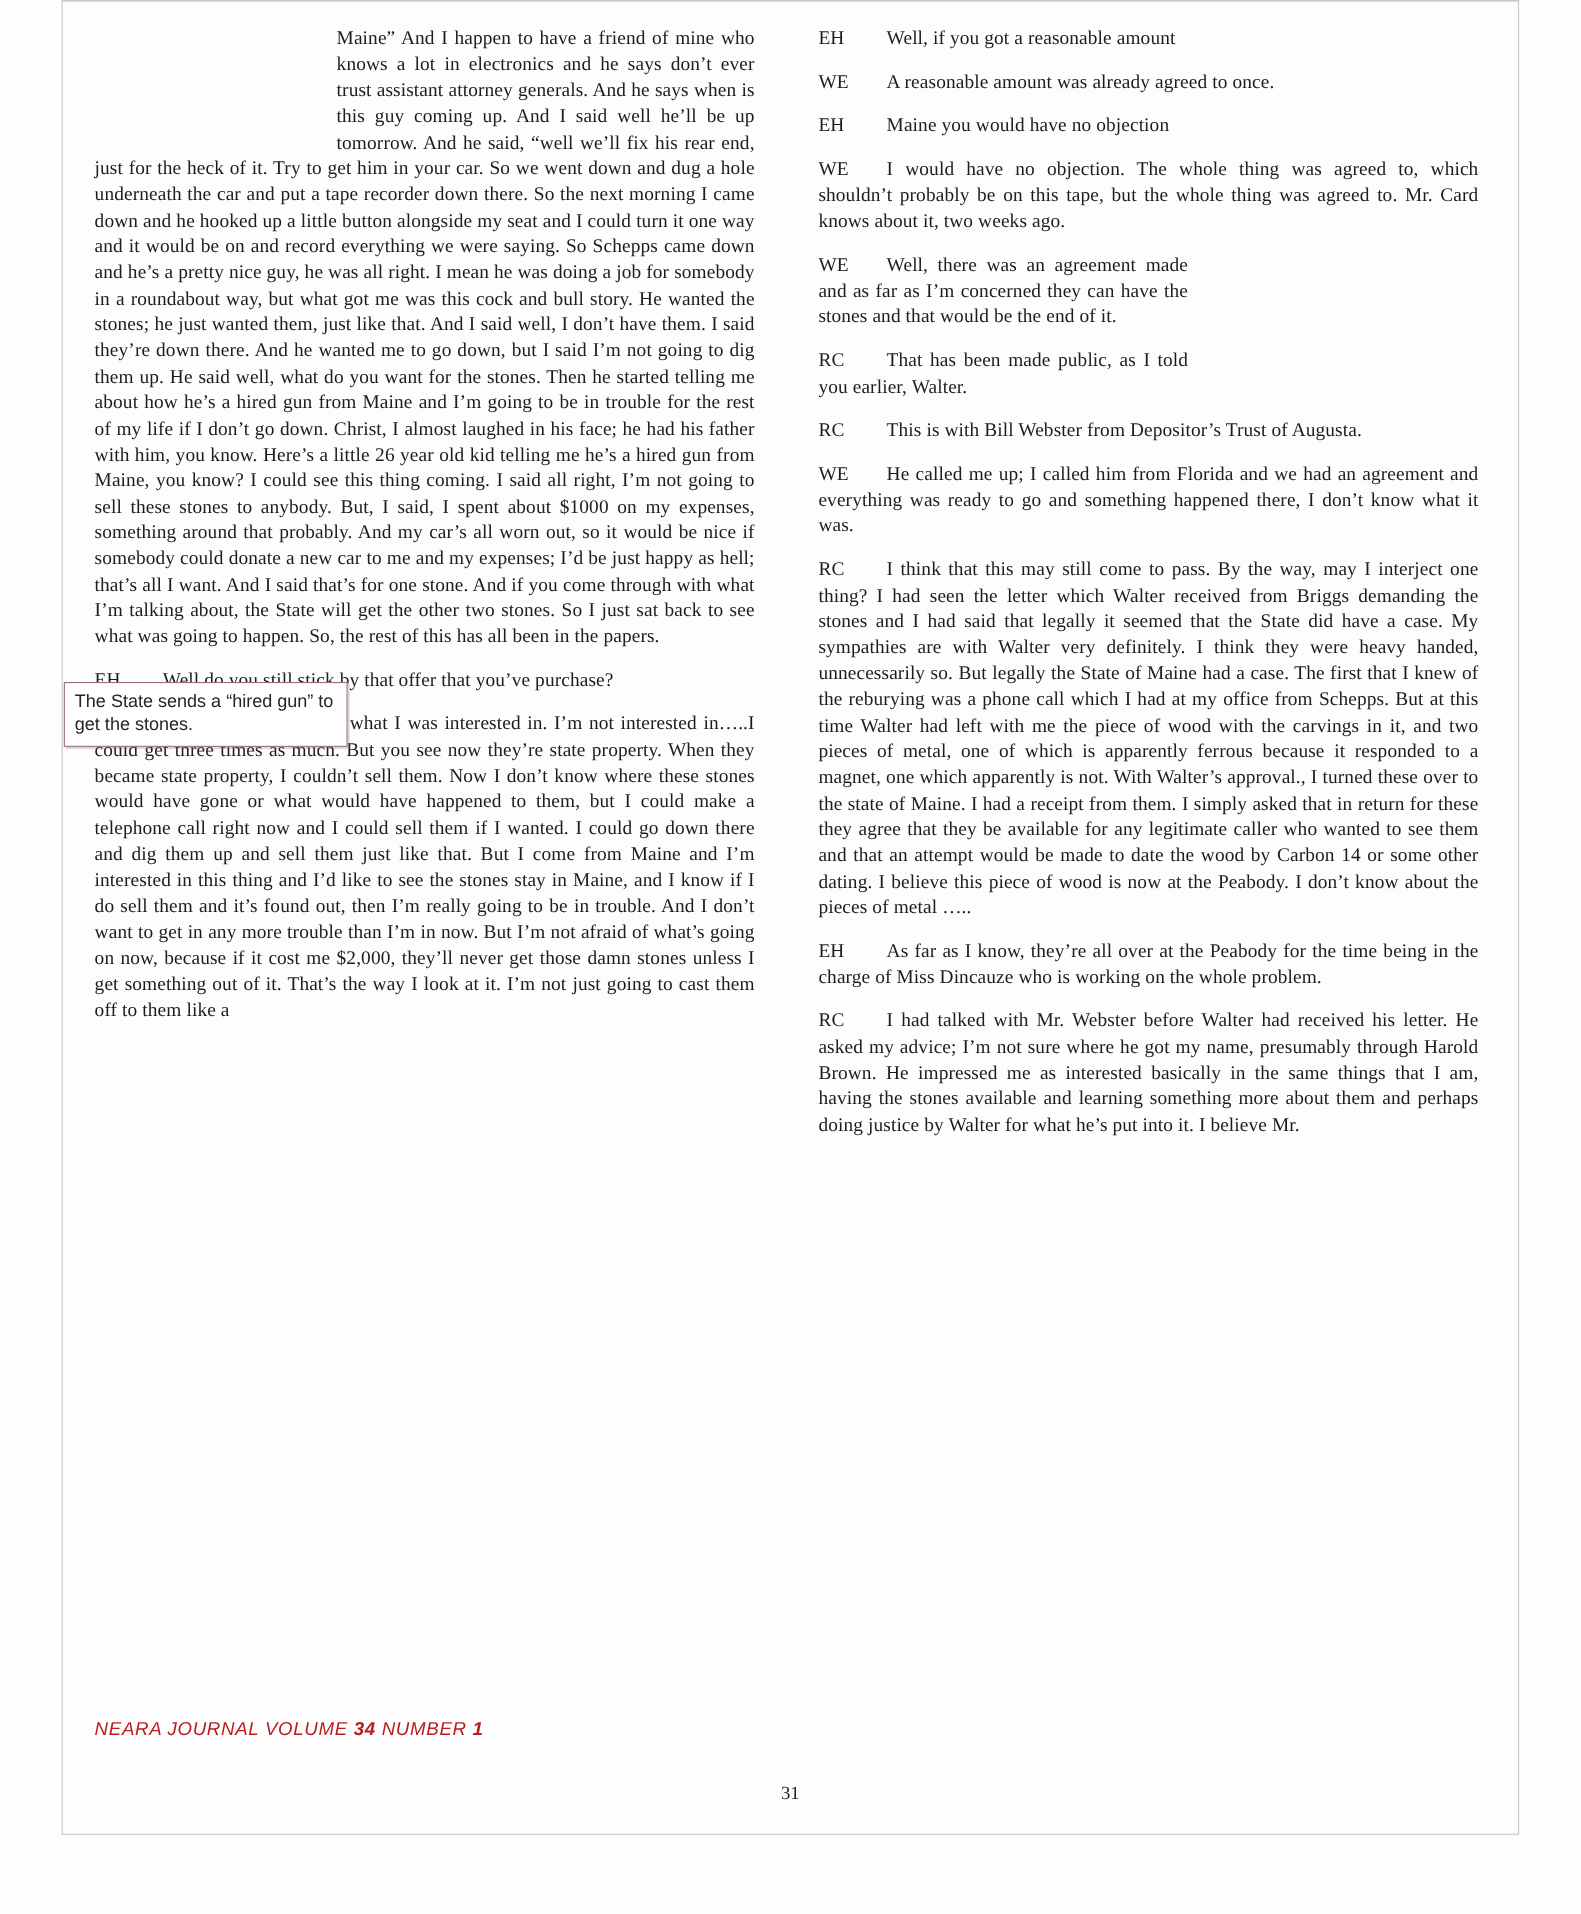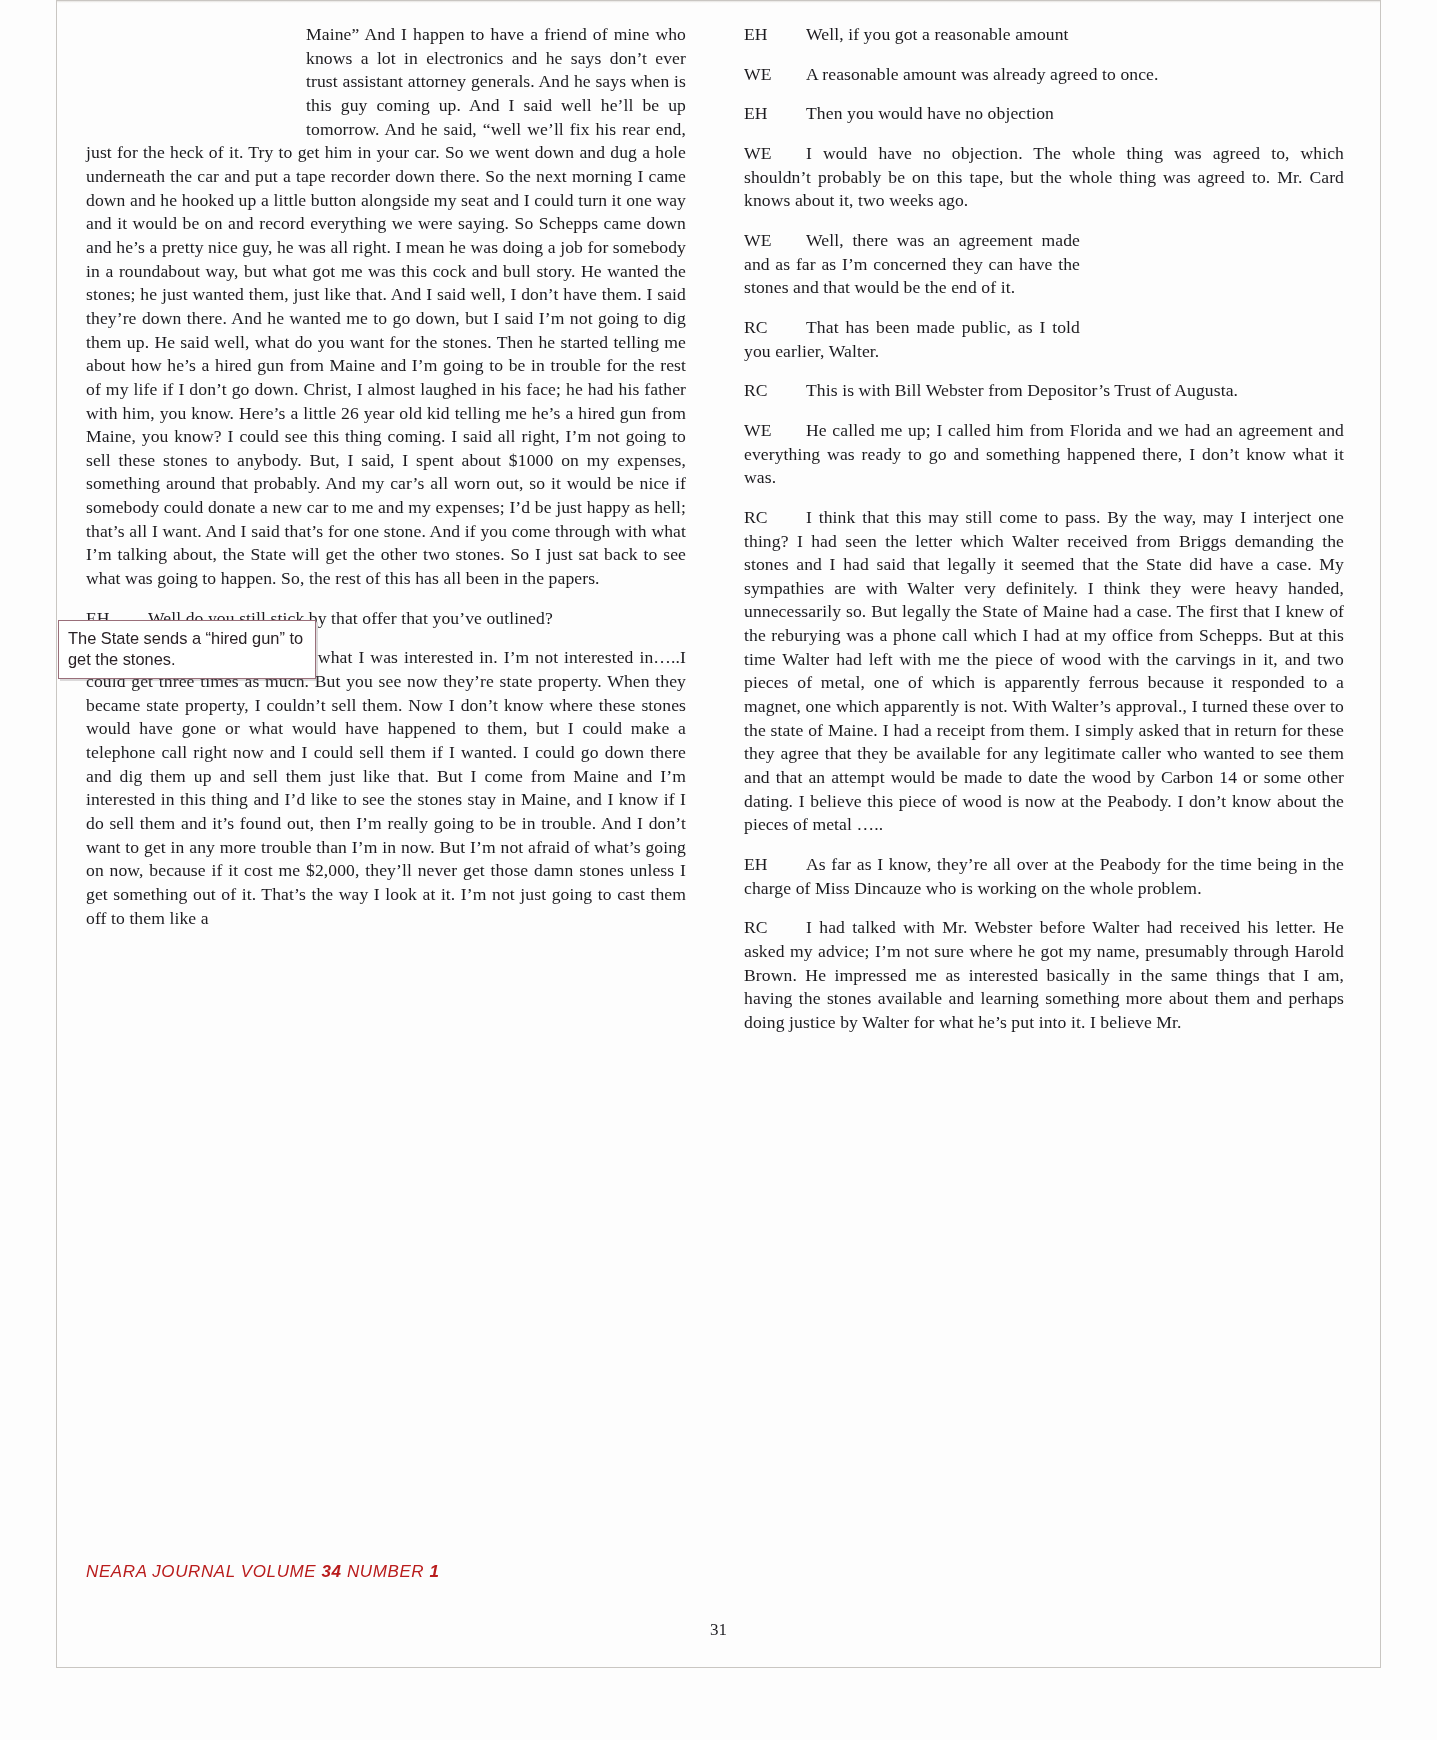--- a/index.html
+++ b/index.html
@@ -144,42 +144,42 @@
       <div class="callout callout-left">
         <span>The State sends a “hired gun” to get the stones.</span>
       </div>
 
       <p class="first">
         <span class="wrap-left"></span>
         <span>Maine” And I happen to have a friend of mine who knows a lot in electronics and he says don’t ever trust assistant attorney generals. And he says when is this guy coming up. And I said well he’ll be up tomorrow. And he said, “well we’ll fix his rear end, just for the heck of it. Try to get him in your car. So we went down and dug a hole underneath the car and put a tape recorder down there. So the next morning I came down and he hooked up a little button alongside my seat and I could turn it one way and it would be on and record everything we were saying. So Schepps came down and he’s a pretty nice guy, he was all right. I mean he was doing a job for somebody in a roundabout way, but what got me was this cock and bull story. He wanted the stones; he just wanted them, just like that. And I said well, I don’t have them. I said they’re down there. And he wanted me to go down, but I said I’m not going to dig them up. He said well, what do you want for the stones. Then he started telling me about how he’s a hired gun from Maine and I’m going to be in trouble for the rest of my life if I don’t go down. Christ, I almost laughed in his face; he had his father with him, you know. Here’s a little 26 year old kid telling me he’s a hired gun from Maine, you know? I could see this thing coming. I said all right, I’m not going to sell these stones to anybody. But, I said, I spent about $1000 on my expenses, something around that probably. And my car’s all worn out, so it would be nice if somebody could donate a new car to me and my expenses; I’d be just happy as hell; that’s all I want. And I said that’s for one stone. And if you come through with what I’m talking about, the State will get the other two stones. So I just sat back to see what was going to happen. So, the rest of this has all been in the papers.</span>
       </p>
 
       <p>
-        <span class="spk">EH</span><span>Well do you still stick by that offer that you’ve outlined?</span>
+        <span class="spk">EH</span><span>Well do you still stick by that offer that you’ve purchase?</span>
       </p>
 
       <p>
         <span class="spk">WE</span><span>Yes, the offer was just what I was interested in. I’m not interested in…..I could get three times as much. But you see now they’re state property. When they became state property, I couldn’t sell them. Now I don’t know where these stones would have gone or what would have happened to them, but I could make a telephone call right now and I could sell them if I wanted. I could go down there and dig them up and sell them just like that. But I come from Maine and I’m interested in this thing and I’d like to see the stones stay in Maine, and I know if I do sell them and it’s found out, then I’m really going to be in trouble. And I don’t want to get in any more trouble than I’m in now. But I’m not afraid of what’s going on now, because if it cost me $2,000, they’ll never get those damn stones unless I get something out of it. That’s the way I look at it. I’m not just going to cast them off to them like a</span>
       </p>
 
     </div>
 
     <div class="col">
 
 
       <p class="first">
         <span class="spk">EH</span><span>Well, if you got a reasonable amount</span>
       </p>
 
       <p>
         <span class="spk">WE</span><span>A reasonable amount was already agreed to once.</span>
       </p>
 
       <p>
-        <span class="spk">EH</span><span>Then you would have no objection</span>
+        <span class="spk">EH</span><span>Maine you would have no objection</span>
       </p>
 
       <p>
         <span class="spk">WE</span><span>I would have no objection. The whole thing was agreed to, which shouldn’t probably be on this tape, but the whole thing was agreed to. Mr. Card knows about it, two weeks ago.</span>
       </p>
 
       <p>
         <span class="wrap-right"></span>
         <span class="spk">WE</span><span>Well, there was an agreement made and as far as I’m concerned they can have the stones and that would be the end of it.</span>
       </p>

